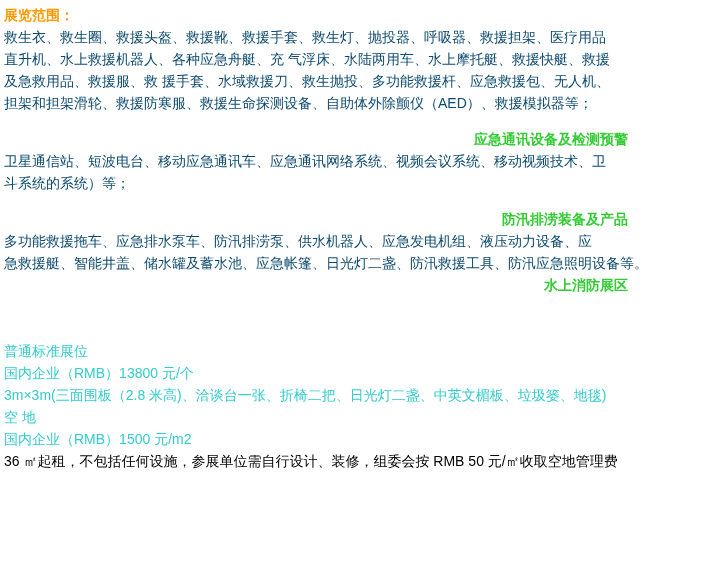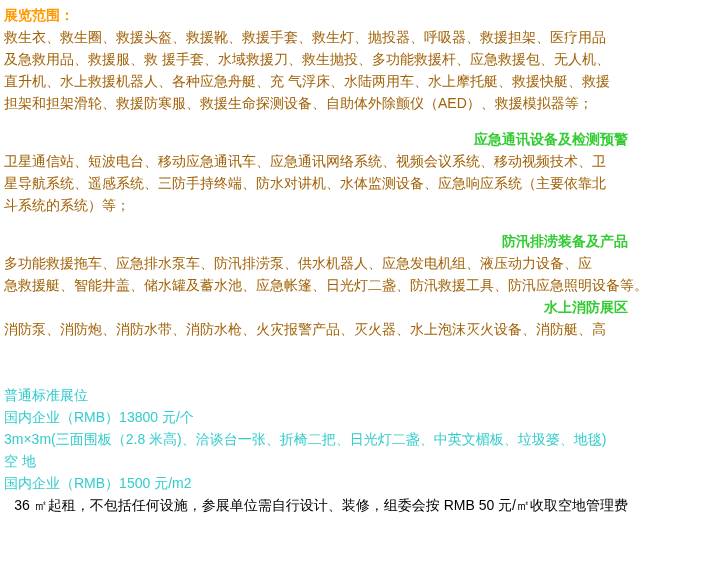--- a/index.html
+++ b/index.html
@@ -32,64 +32,61 @@
   .heading-green {
     color: #33cc33;
     font-weight: bold;
     text-align: right;
   }
   .heading-black {
     color: #000000;
     font-weight: bold;
   }
   .body-blue {
-    color: #a16207;
+    color: #0c4a6e;
   }
   .body-cyan {
     color: #33cccc;
   }
   .body-black {
     color: #000000;
-    text-align: right;
   }
   .blank {
     line-height: 22px;
     height: 22px;
   }
   .small-blank {
     line-height: 14px;
     height: 14px;
   }
 </style>
 </head>
 <body>
 
 <div class="page">
 
   <div class="line heading-orange">展览范围：</div>
   <div class="line body-blue">救生衣、救生圈、救援头盔、救援靴、救援手套、救生灯、抛投器、呼吸器、救援担架、医疗用品</div>
+  <div class="line body-blue">直升机、水上救援机器人、各种应急舟艇、充  气浮床、水陆两用车、水上摩托艇、救援快艇、救援</div>
   <div class="line body-blue">及急救用品、救援服、救  援手套、水域救援刀、救生抛投、多功能救援杆、应急救援包、无人机、</div>
-  <div class="line body-blue">直升机、水上救援机器人、各种应急舟艇、充  气浮床、水陆两用车、水上摩托艇、救援快艇、救援</div>
   <div class="line body-blue">担架和担架滑轮、救援防寒服、救援生命探测设备、自助体外除颤仪（AED）、救援模拟器等；</div>
 
   <div class="small-blank"></div>
 
   <div class="line heading-green">应急通讯设备及检测预警</div>
   <div class="line body-blue">卫星通信站、短波电台、移动应急通讯车、应急通讯网络系统、视频会议系统、移动视频技术、卫</div>
-  <div class="line body-blue">星导航系统、遥感系统、三防手持终端、防水对讲机、水体监测设备、应急响应系统（主要依靠北</div>
   <div class="line body-blue">斗系统的系统）等；</div>
 
   <div class="small-blank"></div>
 
   <div class="line heading-green">防汛排涝装备及产品</div>
   <div class="line body-blue">多功能救援拖车、应急排水泵车、防汛排涝泵、供水机器人、应急发电机组、液压动力设备、应</div>
   <div class="line body-blue">急救援艇、智能井盖、储水罐及蓄水池、应急帐篷、日光灯二盏、防汛救援工具、防汛应急照明设备等。</div>
 
   <div class="line heading-green">水上消防展区</div>
-  <div class="line body-blue">消防泵、消防炮、消防水带、消防水枪、火灾报警产品、灭火器、水上泡沫灭火设备、消防艇、高</div>
 
   <div class="blank"></div>
   <div class="blank"></div>
 
   <div class="line body-cyan">普通标准展位</div>
   <div class="line body-cyan">国内企业（RMB）13800 元/个</div>
   <div class="line body-cyan">3m×3m(三面围板（2.8 米高)、洽谈台一张、折椅二把、日光灯二盏、中英文楣板、垃圾篓、地毯)</div>
   <div class="line body-cyan">空                地</div>
   <div class="line body-cyan">国内企业（RMB）1500 元/m2</div>
   <div class="line body-black">36 ㎡起租，不包括任何设施，参展单位需自行设计、装修，组委会按 RMB 50 元/㎡收取空地管理费</div>

